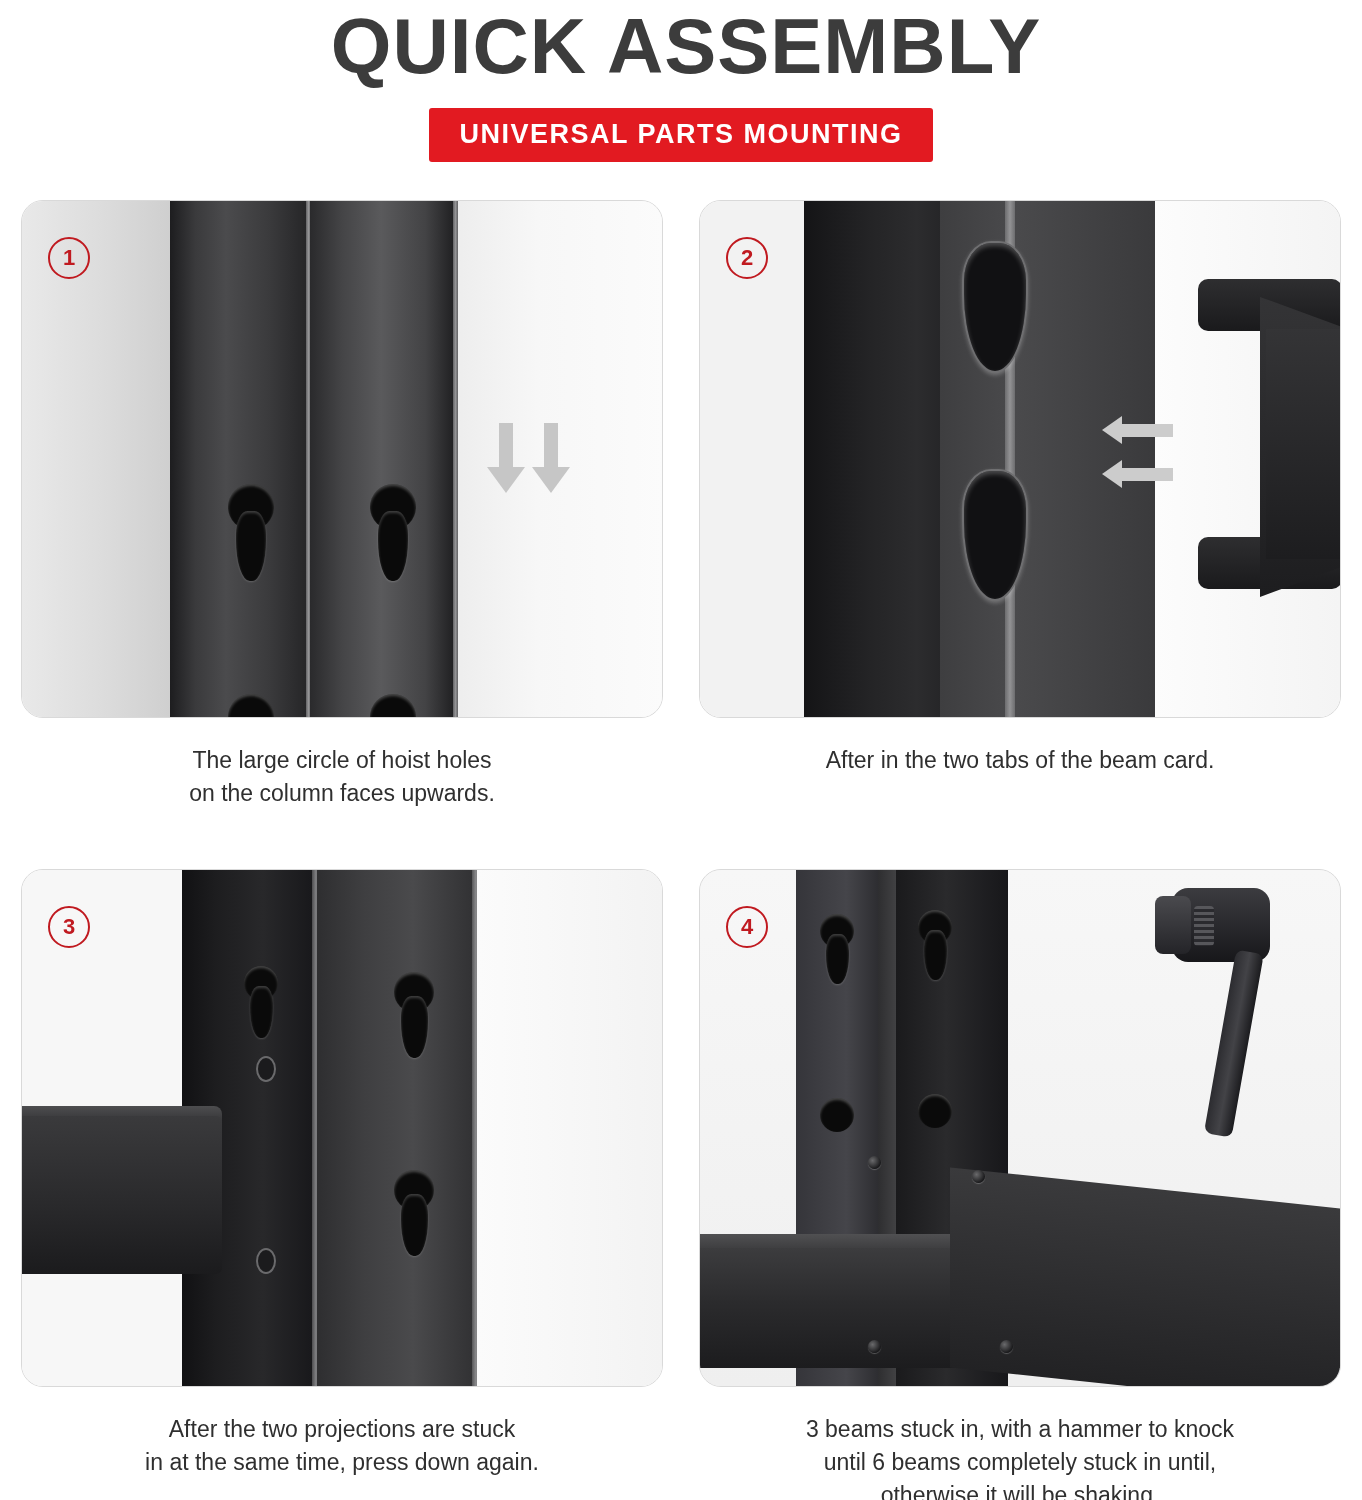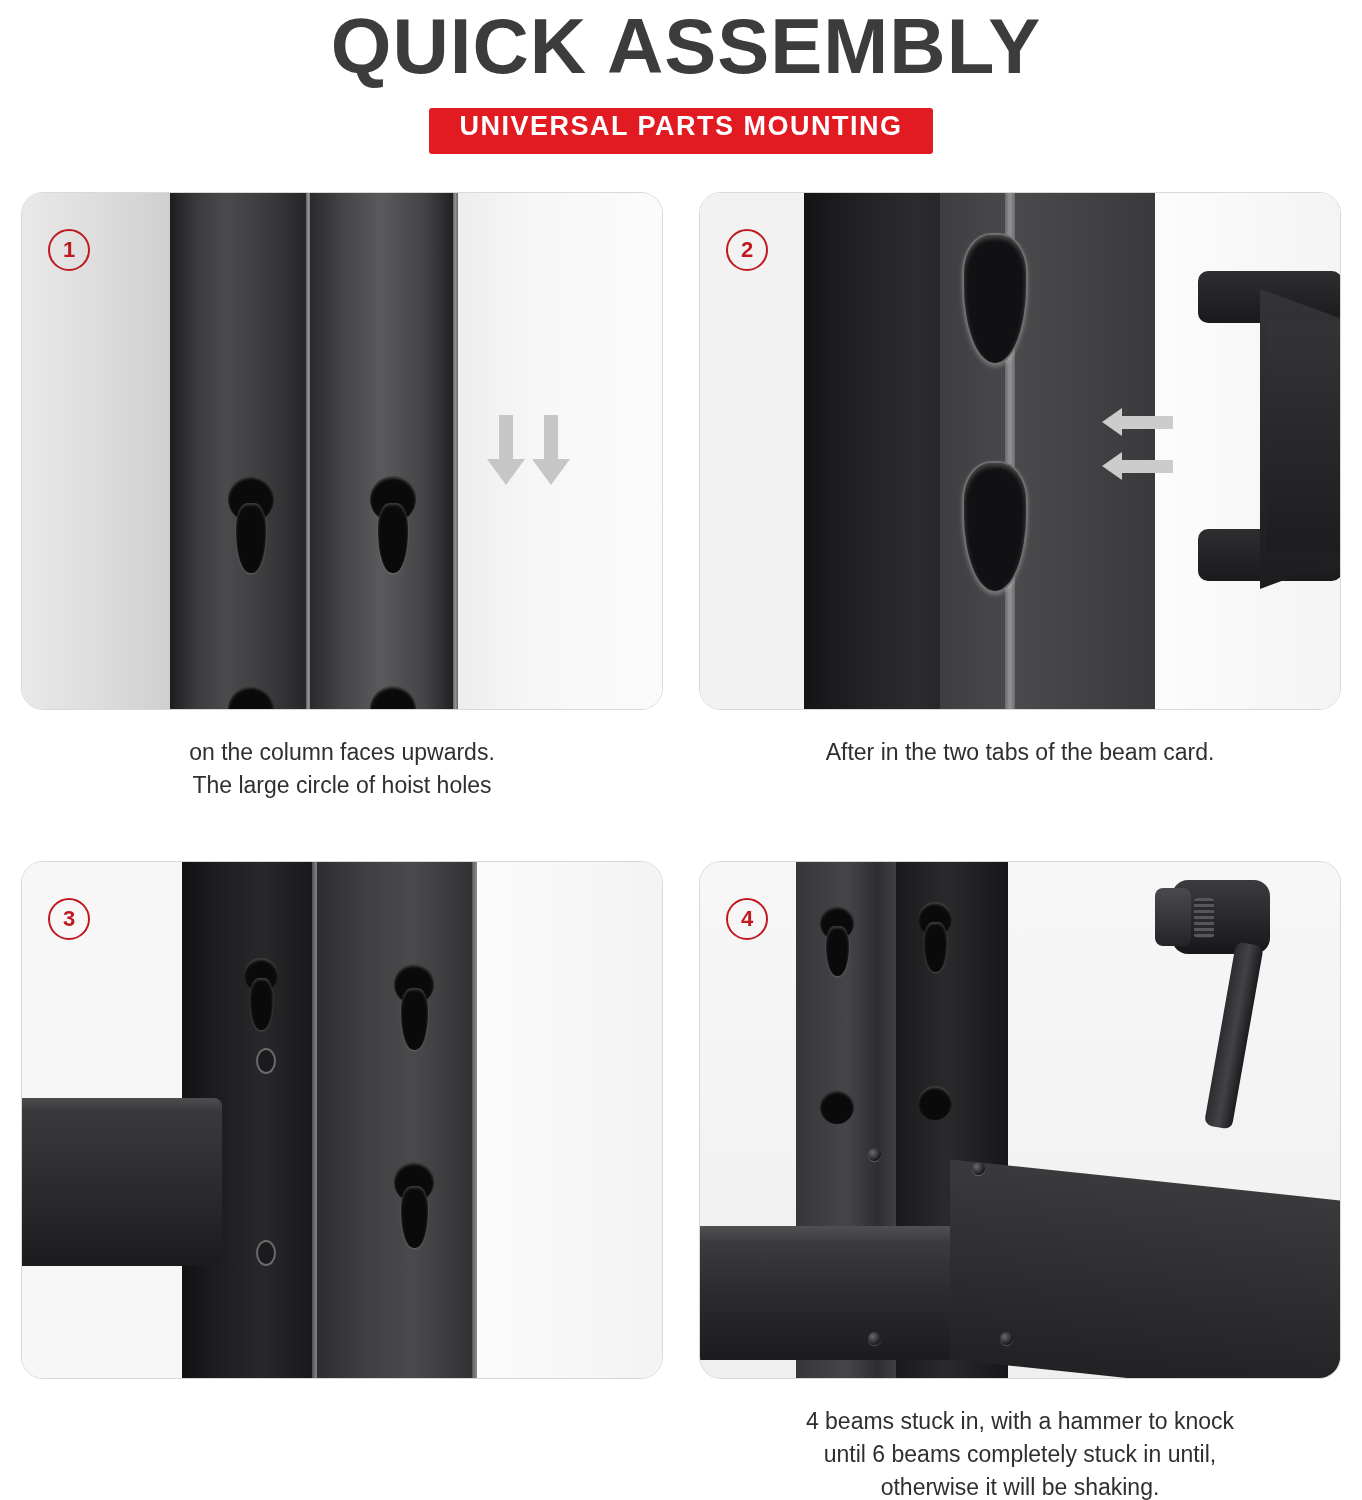--- a/index.html
+++ b/index.html
@@ -40,21 +40,21 @@
     margin-top: 20px;
     display: flex;
     justify-content: center;
   }
   .subtitle {
     background: #e21a21;
     color: #ffffff;
     font-size: 27px;
     font-weight: bold;
     letter-spacing: 1.5px;
-    padding: 3px 30px 12px 30px;
+    padding: 11px 30px 12px 30px;
     border-radius: 3px;
     display: inline-block;
   }
 
   
   .grid {
     margin-top: 38px;
     display: grid;
     grid-template-columns: 642px 642px;
     grid-column-gap: 36px;
@@ -327,22 +327,22 @@
           <div class="gray-arrow-head" style="left:465px; top:266px;"></div>
         </div>
         <div>
           <div class="gray-arrow" style="left:522px; top:222px; width:14px; height:46px;"></div>
           <div class="gray-arrow-head" style="left:510px; top:266px;"></div>
         </div>
 
         <div class="badge">1</div>
       </div>
       <div class="caption">
+        <div>The large circle of hoist holes</div>
         <div>on the column faces upwards.</div>
-        <div>The large circle of hoist holes</div>
       </div>
     </div>
 
     <div class="cell">
       <div class="photo">
         <div class="p2-bg"></div>
         <div class="p2-white"></div>
         <div class="p2-col"></div>
         <div class="p2-face"></div>
         <div class="p2-strip"></div>
@@ -391,20 +391,24 @@
         <div class="kh-top" style="left:372px; top:300px; width:40px; height:40px;"></div>
         <div class="keyhole" style="left:379px; top:324px; width:27px; height:62px;"></div>
 
         <div class="p3-beam-top"></div>
         <div class="p3-beam"></div>
         <div class="p3-tab" style="left:234px; top:186px;"></div>
         <div class="p3-tab" style="left:234px; top:378px;"></div>
 
         <div class="badge">3</div>
       </div>
+      <div class="caption">
+        <div>After the two projections are stuck</div>
+        <div>in at the same time, press down again.</div>
+      </div>
     </div>
 
     <div class="cell" style="margin-top:58px;">
       <div class="photo tall">
         <div class="p4-bg"></div>
         <div class="p4-postface"></div>
         <div class="p4-post2"></div>
         <div class="p4-post"></div>
 
         <div class="kh-top" style="left:120px; top:44px; width:34px; height:34px;"></div>
@@ -427,20 +431,20 @@
         <div>
           <div class="hammer-head"></div>
           <div class="hammer-face"></div>
           <div class="hammer-grip"></div>
           <div class="hammer-handle"></div>
         </div>
 
         <div class="badge">4</div>
       </div>
       <div class="caption">
-        <div>4 beams stuck in, with a hammer to knock</div>
+        <div>3 beams stuck in, with a hammer to knock</div>
         <div>until 6 beams completely stuck in until,</div>
         <div>otherwise it will be shaking.</div>
       </div>
     </div>
 
   </div>
 </div>
 
 </body></html>

